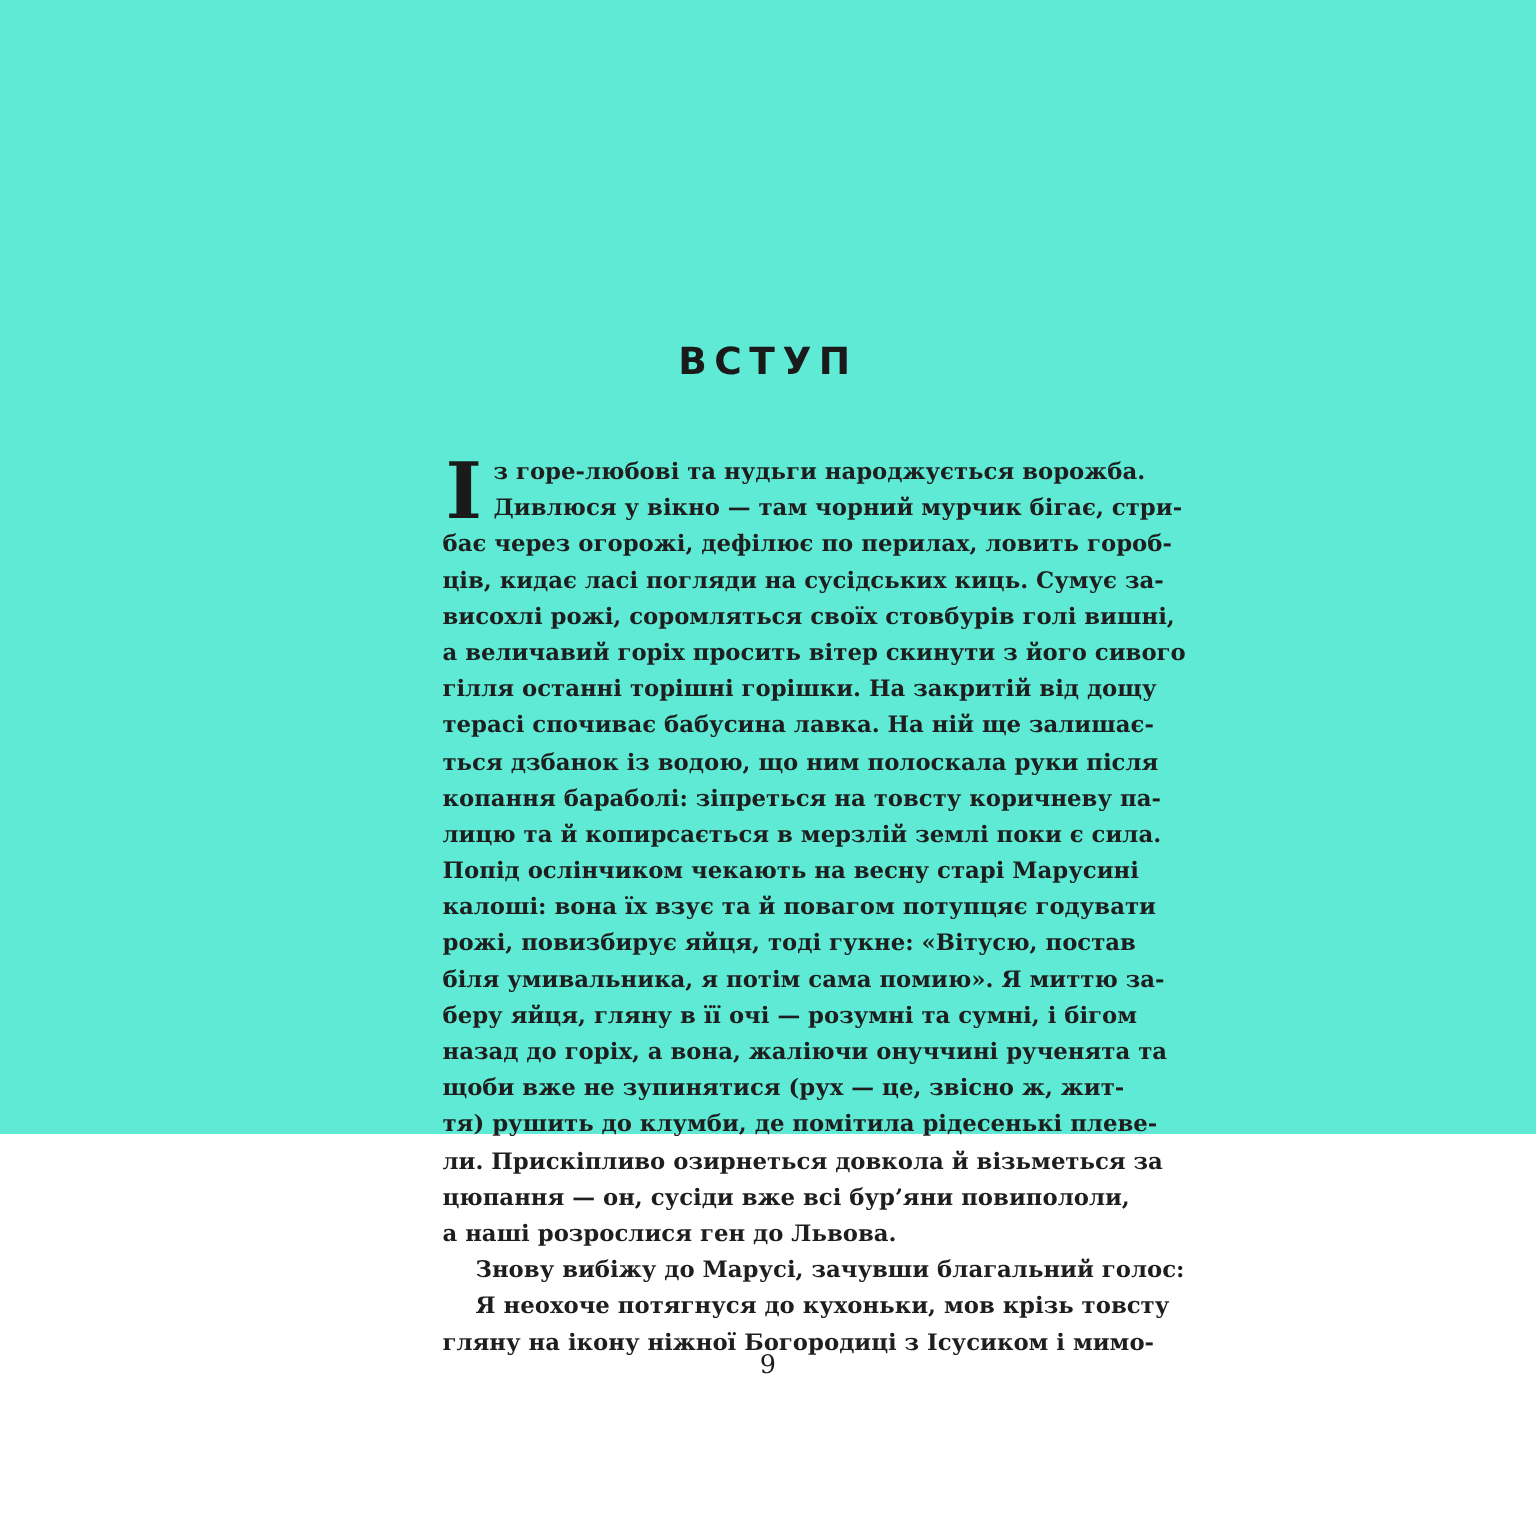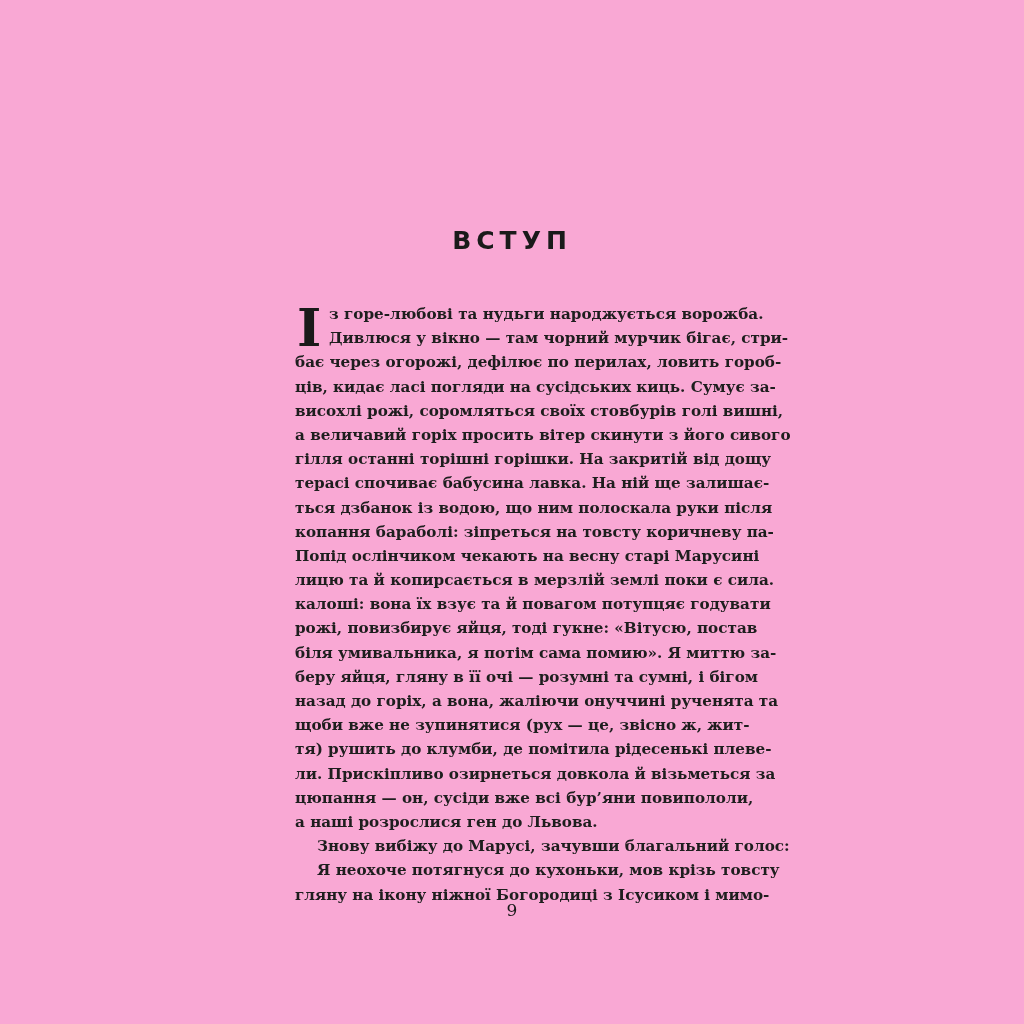--- a/index.html
+++ b/index.html
@@ -3,22 +3,22 @@
   <meta charset="utf-8">
   <style>
     html, body {
       margin: 0; padding: 0;
       width: 1024px; height: 1024px;
       background: #ffffff;
       overflow: hidden;
     }
     .page {
       position: relative;
-      width: 1024px; height: 1024px;
-      background: #f9a8d4;
+      width: 1024px; height: 756px;
+      background: #5eead4;
       color: #1a1a1a;
     }
     .chapter-title {
       position: absolute;
       top: 226px; left: 0; width: 1024px;
       text-align: center;
       font-family: "DejaVu Sans", sans-serif;
       font-weight: bold;
       font-size: 25px;
       letter-spacing: 5px;
@@ -81,22 +81,22 @@
     <span class="line dropline">з горе-любові та нудьги народжується ворожба.</span>
     <span class="line dropline">Дивлюся у вікно — там чорний мурчик бігає, стри-</span>
     <span class="line">бає через огорожі, дефілює по перилах, ловить гороб-</span>
     <span class="line">ців, кидає ласі погляди на сусідських киць. Сумує за-</span>
     <span class="line">висохлі рожі, соромляться своїх стовбурів голі вишні,</span>
     <span class="line">а величавий горіх просить вітер скинути з його сивого</span>
     <span class="line">гілля останні торішні горішки. На закритій від дощу</span>
     <span class="line">терасі спочиває бабусина лавка. На ній ще залишає-</span>
     <span class="line">ться дзбанок із водою, що ним полоскала руки після</span>
     <span class="line">копання бараболі: зіпреться на товсту коричневу па-</span>
+    <span class="line">лицю та й копирсається в мерзлій землі поки є сила.</span>
     <span class="line">Попід ослінчиком чекають на весну старі Марусині</span>
-    <span class="line">лицю та й копирсається в мерзлій землі поки є сила.</span>
     <span class="line">калоші: вона їх взує та й повагом потупцяє годувати</span>
     <span class="line">рожі, повизбирує яйця, тоді гукне: «Вітусю, постав</span>
     <span class="line">біля умивальника, я потім сама помию». Я миттю за-</span>
     <span class="line">беру яйця, гляну в її очі — розумні та сумні, і бігом</span>
     <span class="line">назад до горіх, а вона, жаліючи онуччині рученята та</span>
     <span class="line">щоби вже не зупинятися (рух — це, звісно ж, жит-</span>
     <span class="line">тя) рушить до клумби, де помітила рідесенькі плеве-</span>
     <span class="line">ли. Прискіпливо озирнеться довкола й візьметься за</span>
     <span class="line">цюпання — он, сусіди вже всі бур’яни повипололи,</span>
     <span class="line last">а наші розрослися ген до Львова.</span>

